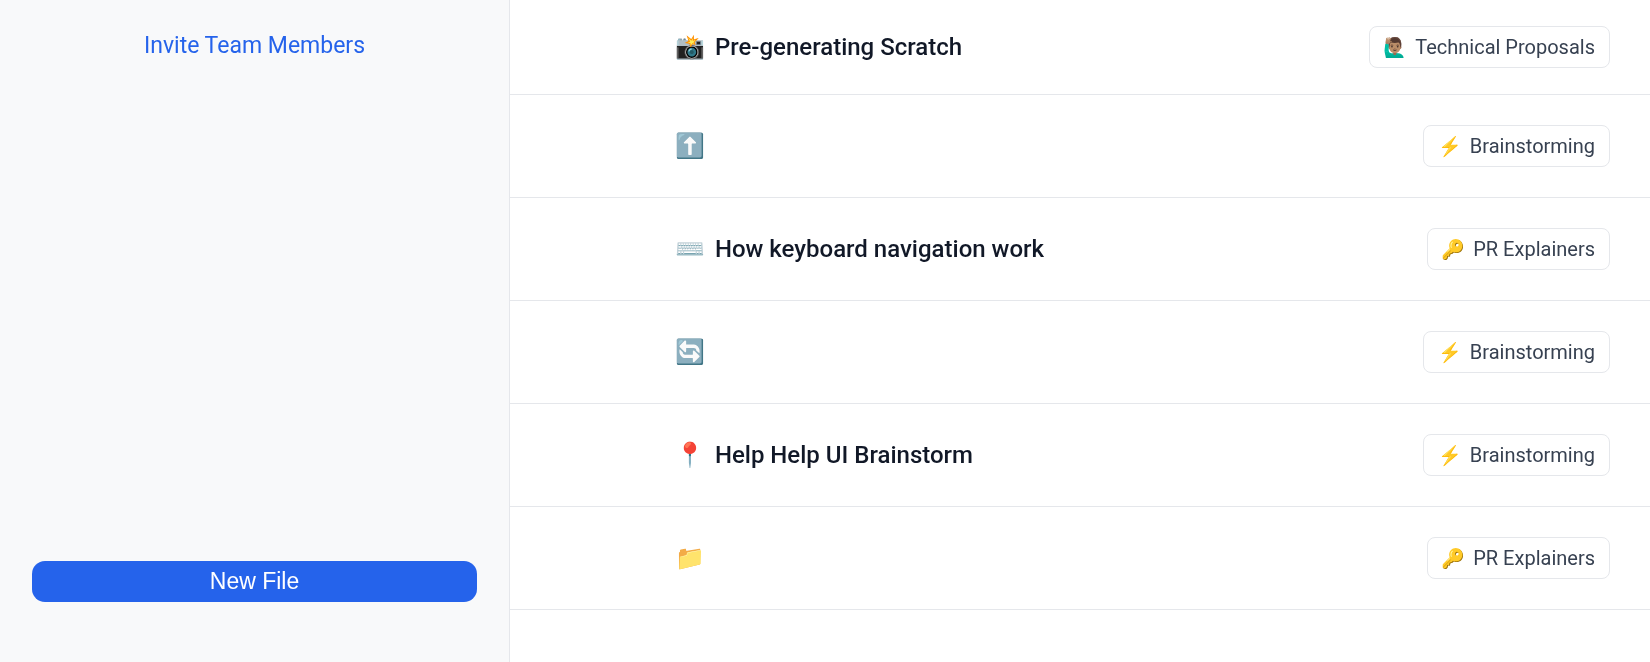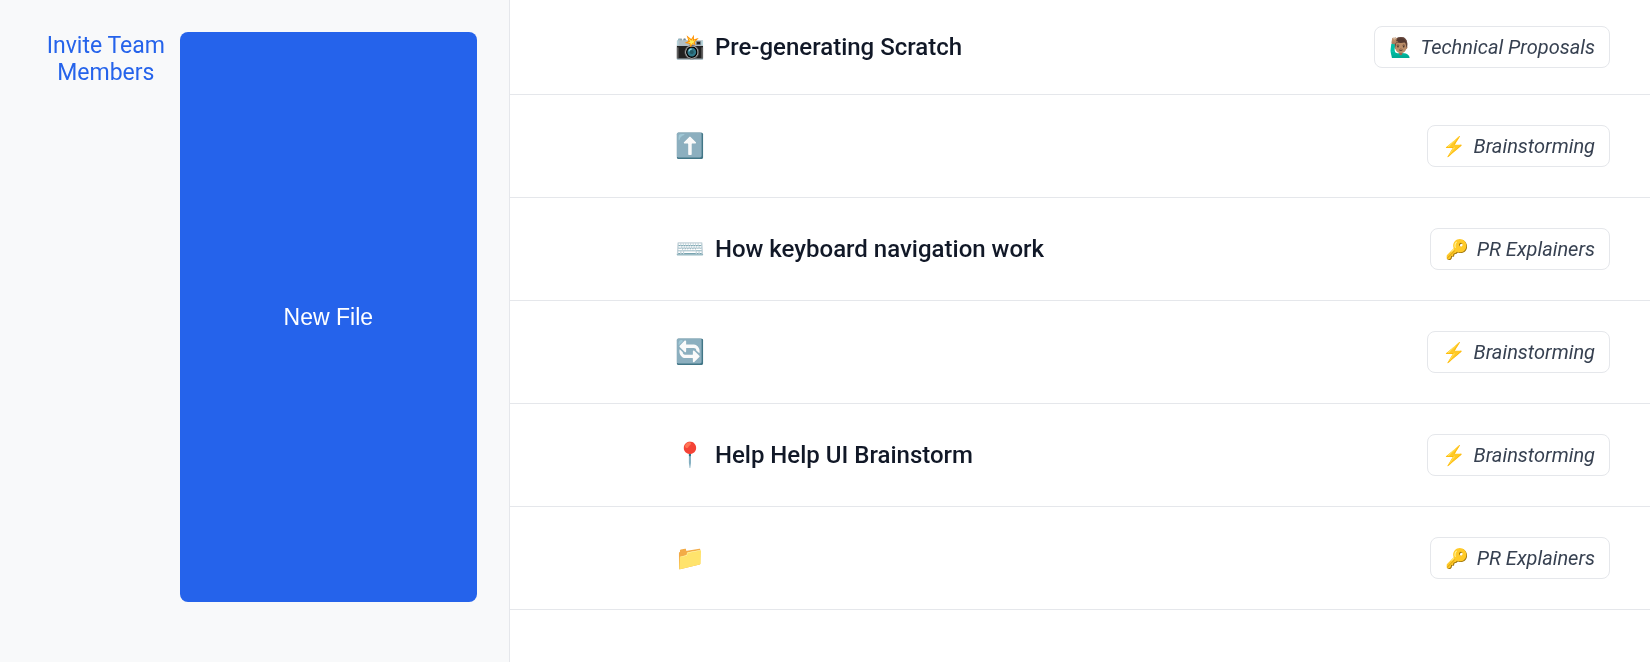--- a/index.html
+++ b/index.html
@@ -14,39 +14,40 @@
       height: 662px;
       overflow: hidden;
       display: flex;
     }
     .sidebar {
       width: 510px;
       height: 100%;
       background: #f8f9fa;
       border-right: 1px solid #e5e7eb;
       display: flex;
+      flex-direction: column;
       justify-content: space-between;
       padding: 32px;
       padding-bottom: 60px;
     }
     .invite-link {
       color: #2563eb;
       font-size: 23px;
       text-align: center;
       margin-bottom: 44px;
       cursor: pointer;
     }
     .new-file-button {
       background: #2563eb;
       color: #fff;
       font-size: 23px;
       font-weight: 400;
       border: none;
-      border-radius: 8px;
-      padding: 24px 0;
+      border-radius: 13px;
+      padding: 7px 0;
       width: 100%;
       cursor: pointer;
     }
     .main {
       flex: 1;
       height: 100%;
       overflow: hidden;
     }
     .file-list {
       display: flex;
@@ -89,21 +90,20 @@
       cursor: pointer;
     }
     .category-emoji {
       font-size: 19px;
       line-height: 1;
     }
     .category-label {
       font-size: 20px;
       color: #374151;
       font-weight: 400;
-      font-style: italic;
     }
   </style>
 </head>
 <body>
 
 <aside class="sidebar">
   <div class="invite-link">Invite Team Members</div>
   <button class="new-file-button">New File</button>
 </aside>
 

